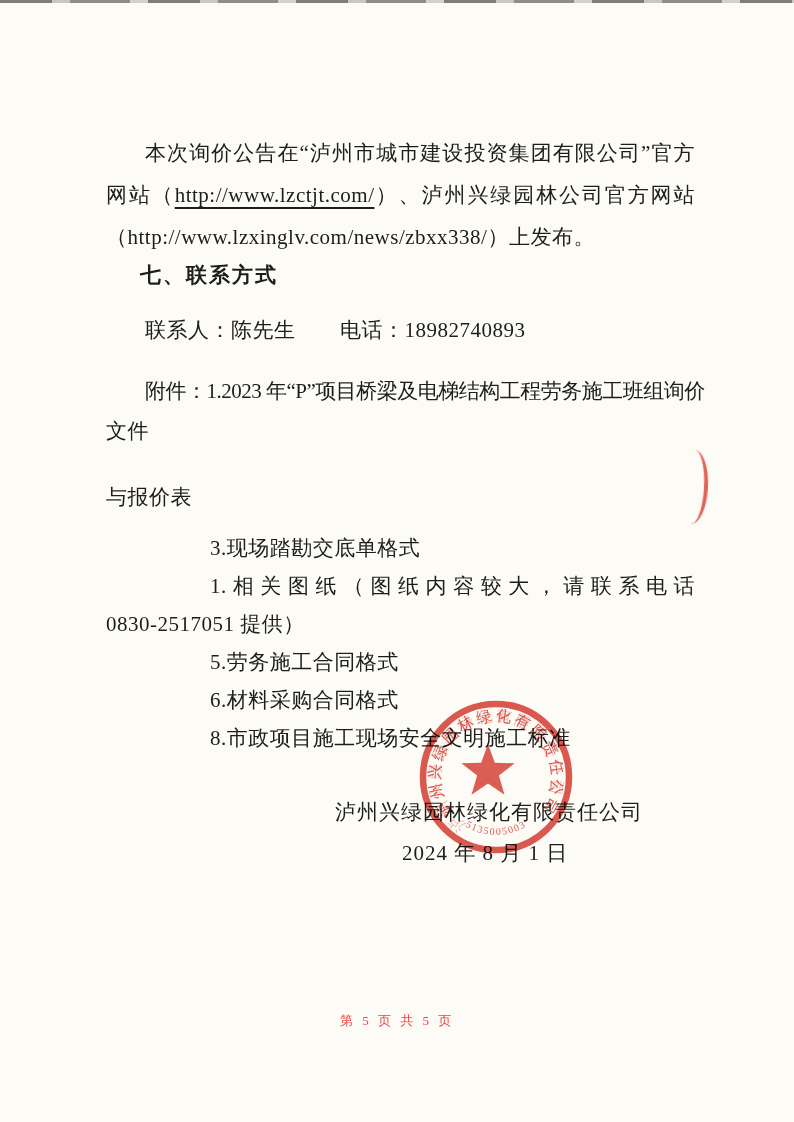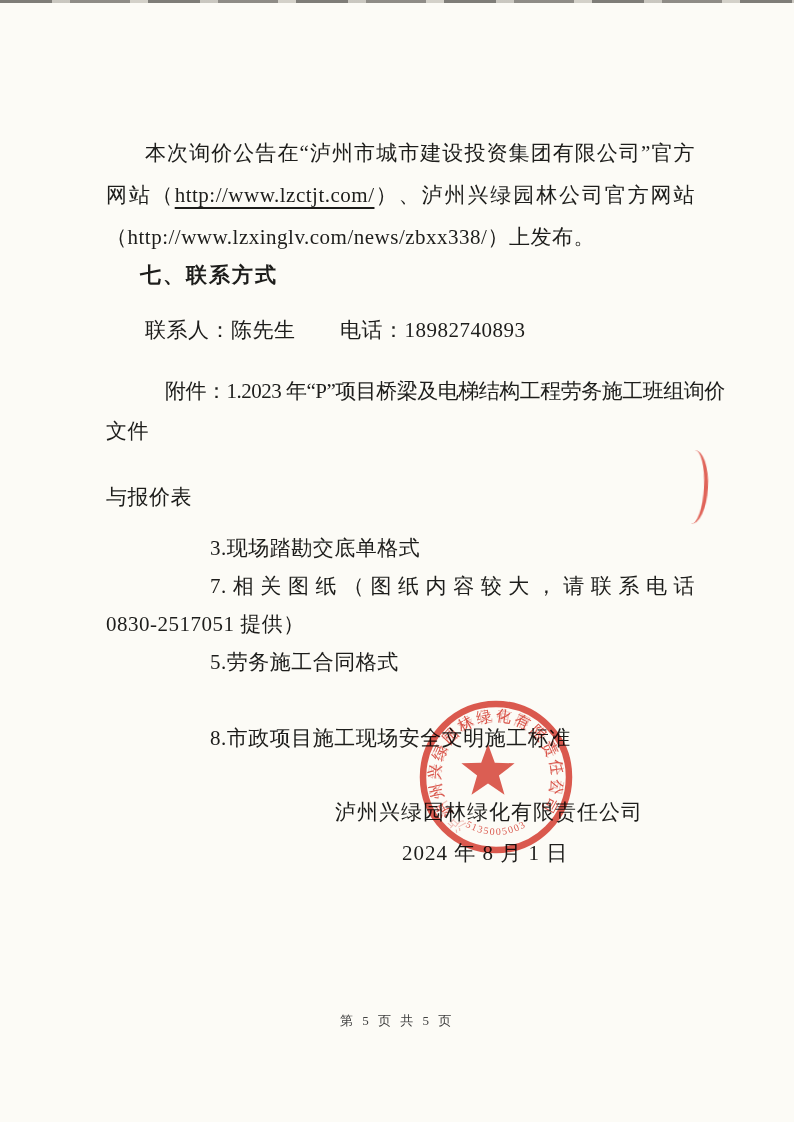--- a/index.html
+++ b/index.html
@@ -31,29 +31,29 @@
   .just{
     white-space:normal;
     text-align:justify;
     text-align-last:justify;
   }
   .w-full{left:106px;width:589px;}
   .w-indent{left:145px;width:550px;}
   .w-att{left:210px;width:485px;}
   .bold{font-weight:bold;letter-spacing:2px;text-align:right;}
   .sp{letter-spacing:1.5px;}
-  .tight{letter-spacing:-.5px;margin-left:20px;}
+  .tight{letter-spacing:-.5px;}
   .col1{display:inline-block;min-width:195px;margin-top:16px;}
   .col1b{display:inline-block;min-width:207px;}
   .url-underlined{text-decoration:underline;text-underline-offset:5px;text-decoration-thickness:1.5px;}
   .signature{position:absolute;left:335px;top:797px;font-size:21px;line-height:30px;letter-spacing:1px;white-space:nowrap;}
   .sign-date{position:absolute;left:402px;top:838px;font-size:21px;line-height:30px;letter-spacing:1px;white-space:nowrap;}
   .footer{
     position:absolute;left:0;top:1012px;width:794px;
-    text-align:center;font-size:13px;letter-spacing:3px;color:#404040;
+    text-align:center;font-size:13px;letter-spacing:3px;color:#ef4444;
   }
   .seal{
     position:absolute;left:396px;top:677px;width:200px;height:200px;
     mix-blend-mode:multiply;opacity:.92;
   }
   .red-arc-mark{
     position:absolute;left:678px;top:450px;width:26px;height:74px;
     border-right:4px solid rgba(217,62,50,.8);
     border-radius:50%;
     transform:rotate(3deg);
@@ -84,24 +84,25 @@
 
   <div class="line tight" style="top:376px;left:145px">
     <span>附件：</span><span>1.2023 年“P”项目桥梁及电梯结构工程劳务施工班组询价</span>
   </div>
   <div class="line" style="top:416px;left:106px">文件</div>
 
   <div class="line" style="top:482px;left:106px">与报价表</div>
 
   <div class="line" style="top:533px;left:210px">3.现场踏勘交底单格式</div>
 
-  <div class="line just w-att" style="top:571px">7.相关图纸（图纸内容较大，请联系电话</div>
+  <div class="line just w-att" style="top:571px">1.相关图纸（图纸内容较大，请联系电话</div>
   <div class="line" style="top:609px;left:106px">0830-2517051 提供）</div>
 
   <div class="line" style="top:647px;left:210px">5.劳务施工合同格式</div>
+  <div class="line" style="top:685px;left:210px">6.材料采购合同格式</div>
   <div class="line" style="top:723px;left:210px">8.市政项目施工现场安全文明施工标准</div>
 
   <div class="signature">泸州兴绿园林绿化有限责任公司</div>
   <div class="sign-date">2024 年 8 月 1 日</div>
 
   <div class="red-arc-mark"></div>
 
   <svg class="seal" viewBox="0 0 200 200">
     <defs>
       <path id="sealTextArc" d="M 57.1,136 A 56,56 0 1 1 142.9,136" fill="none"></path>

